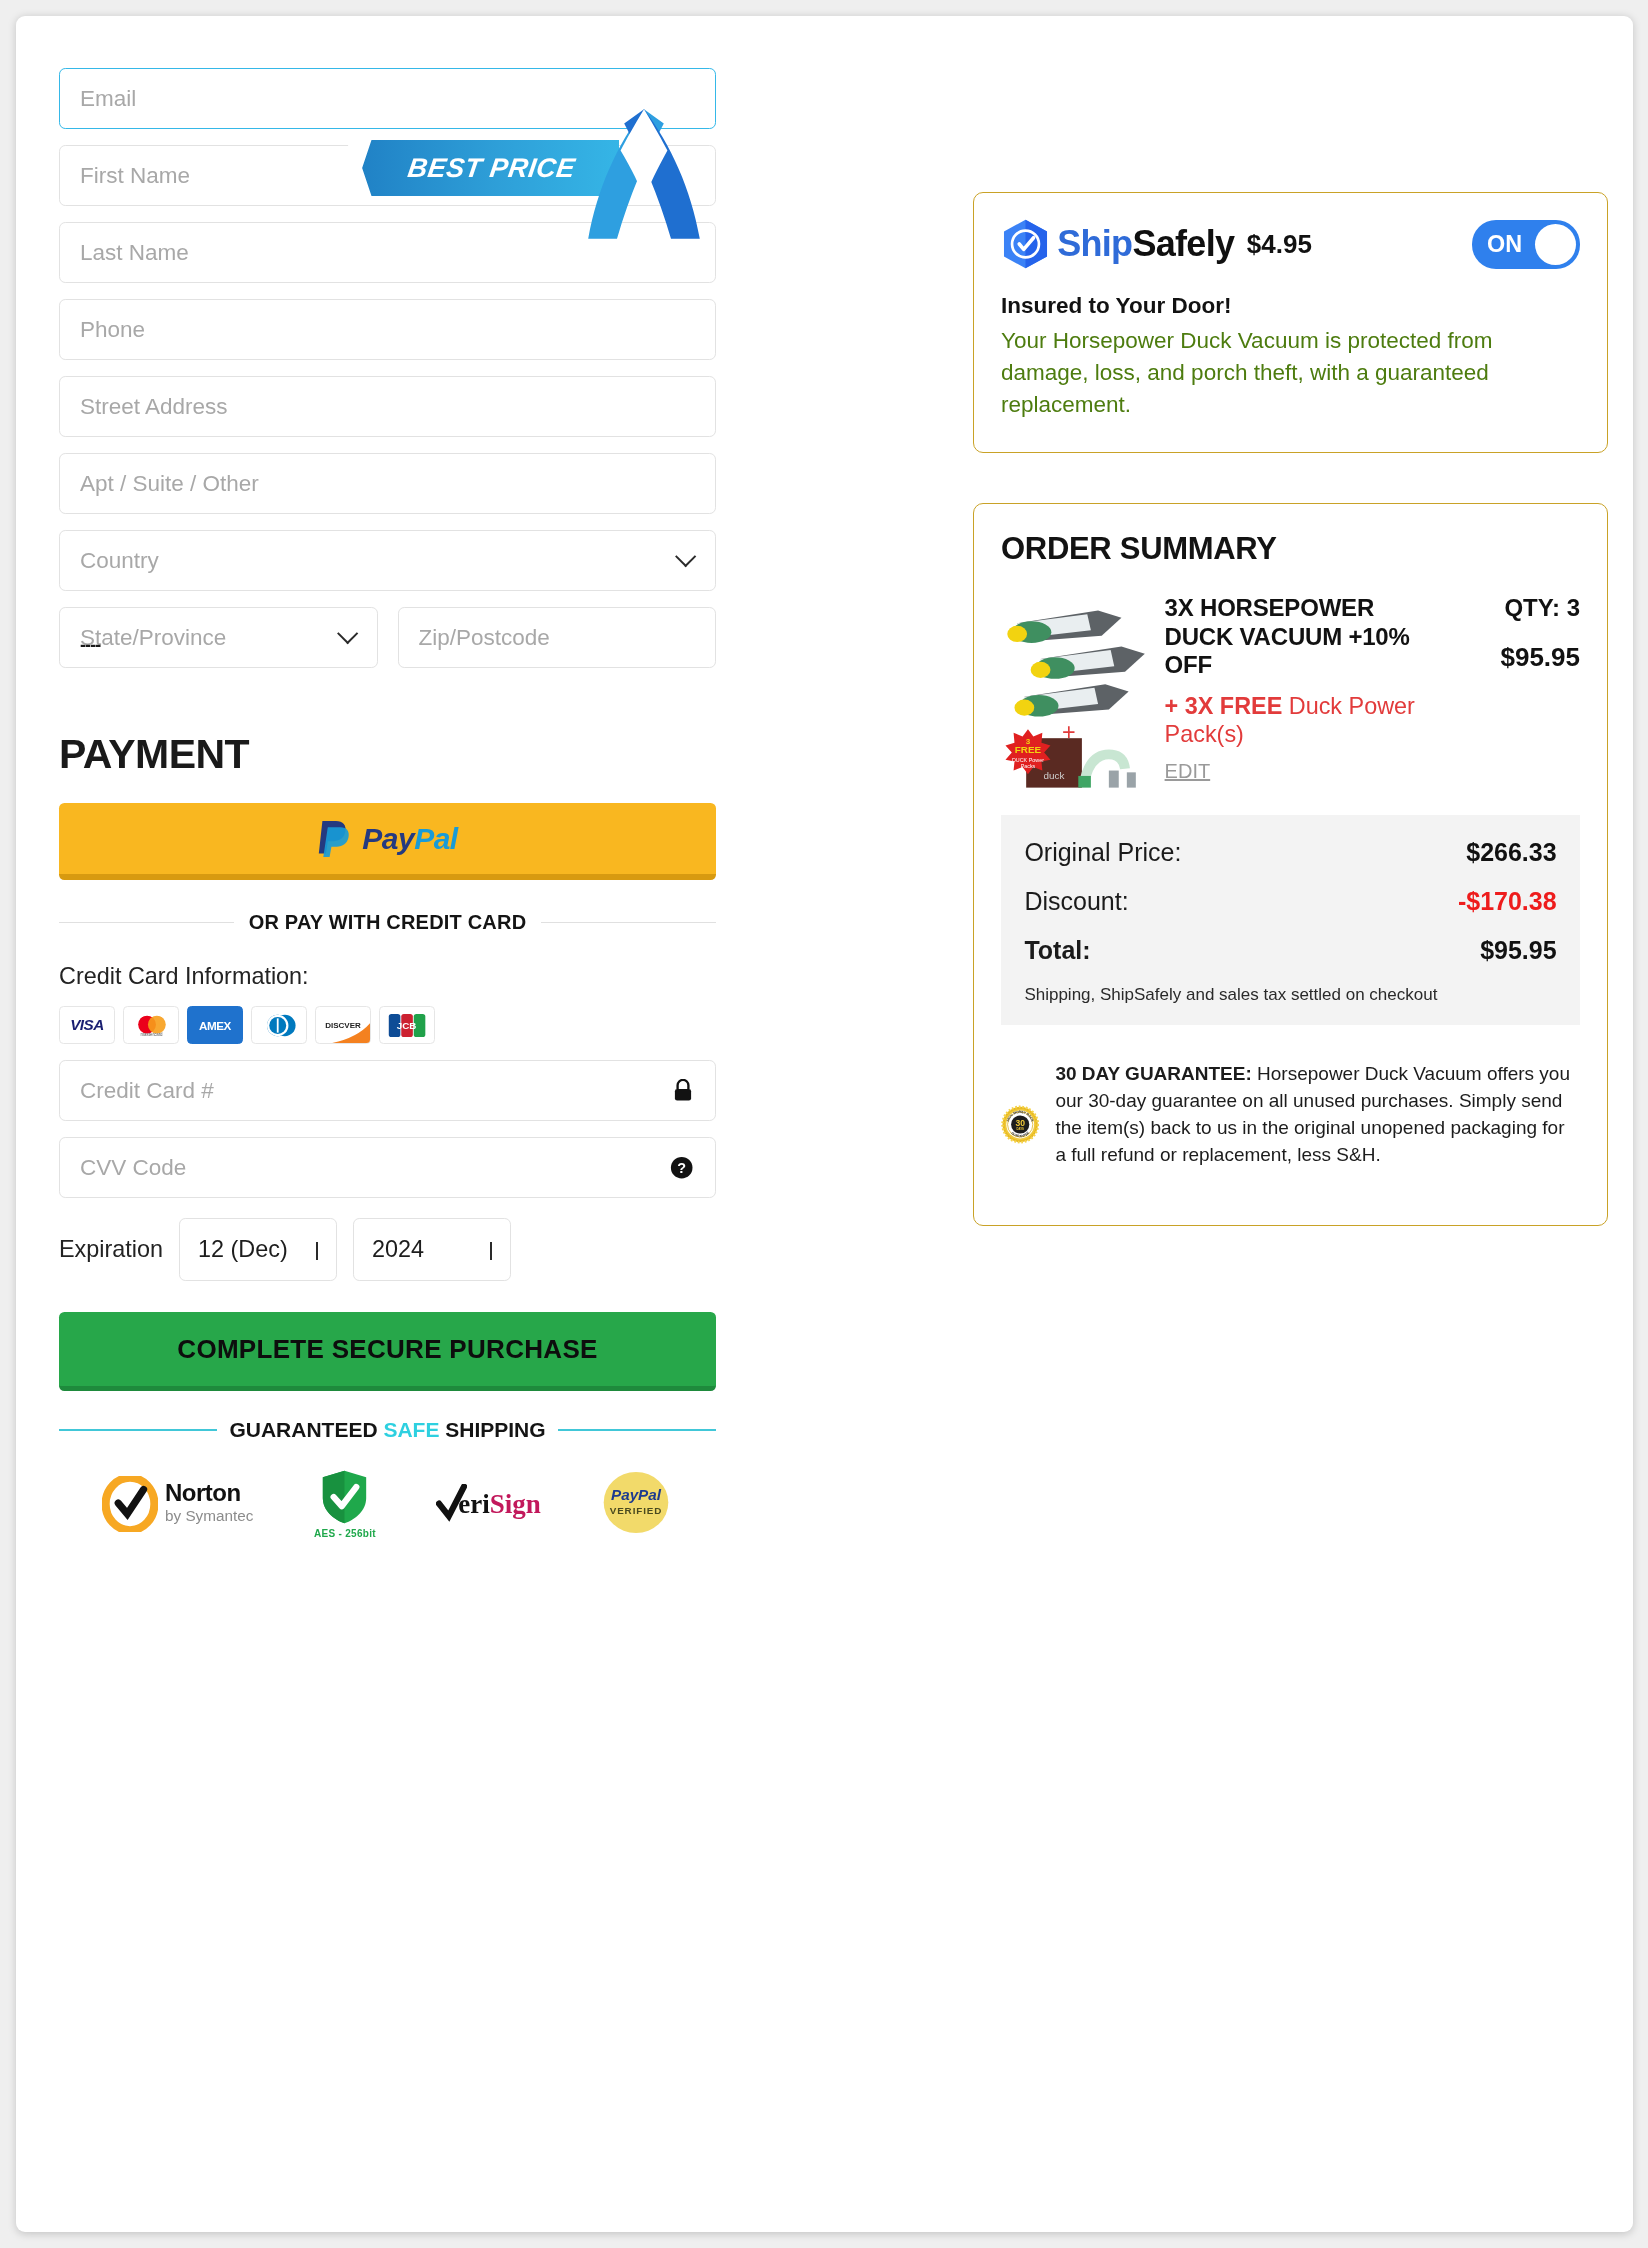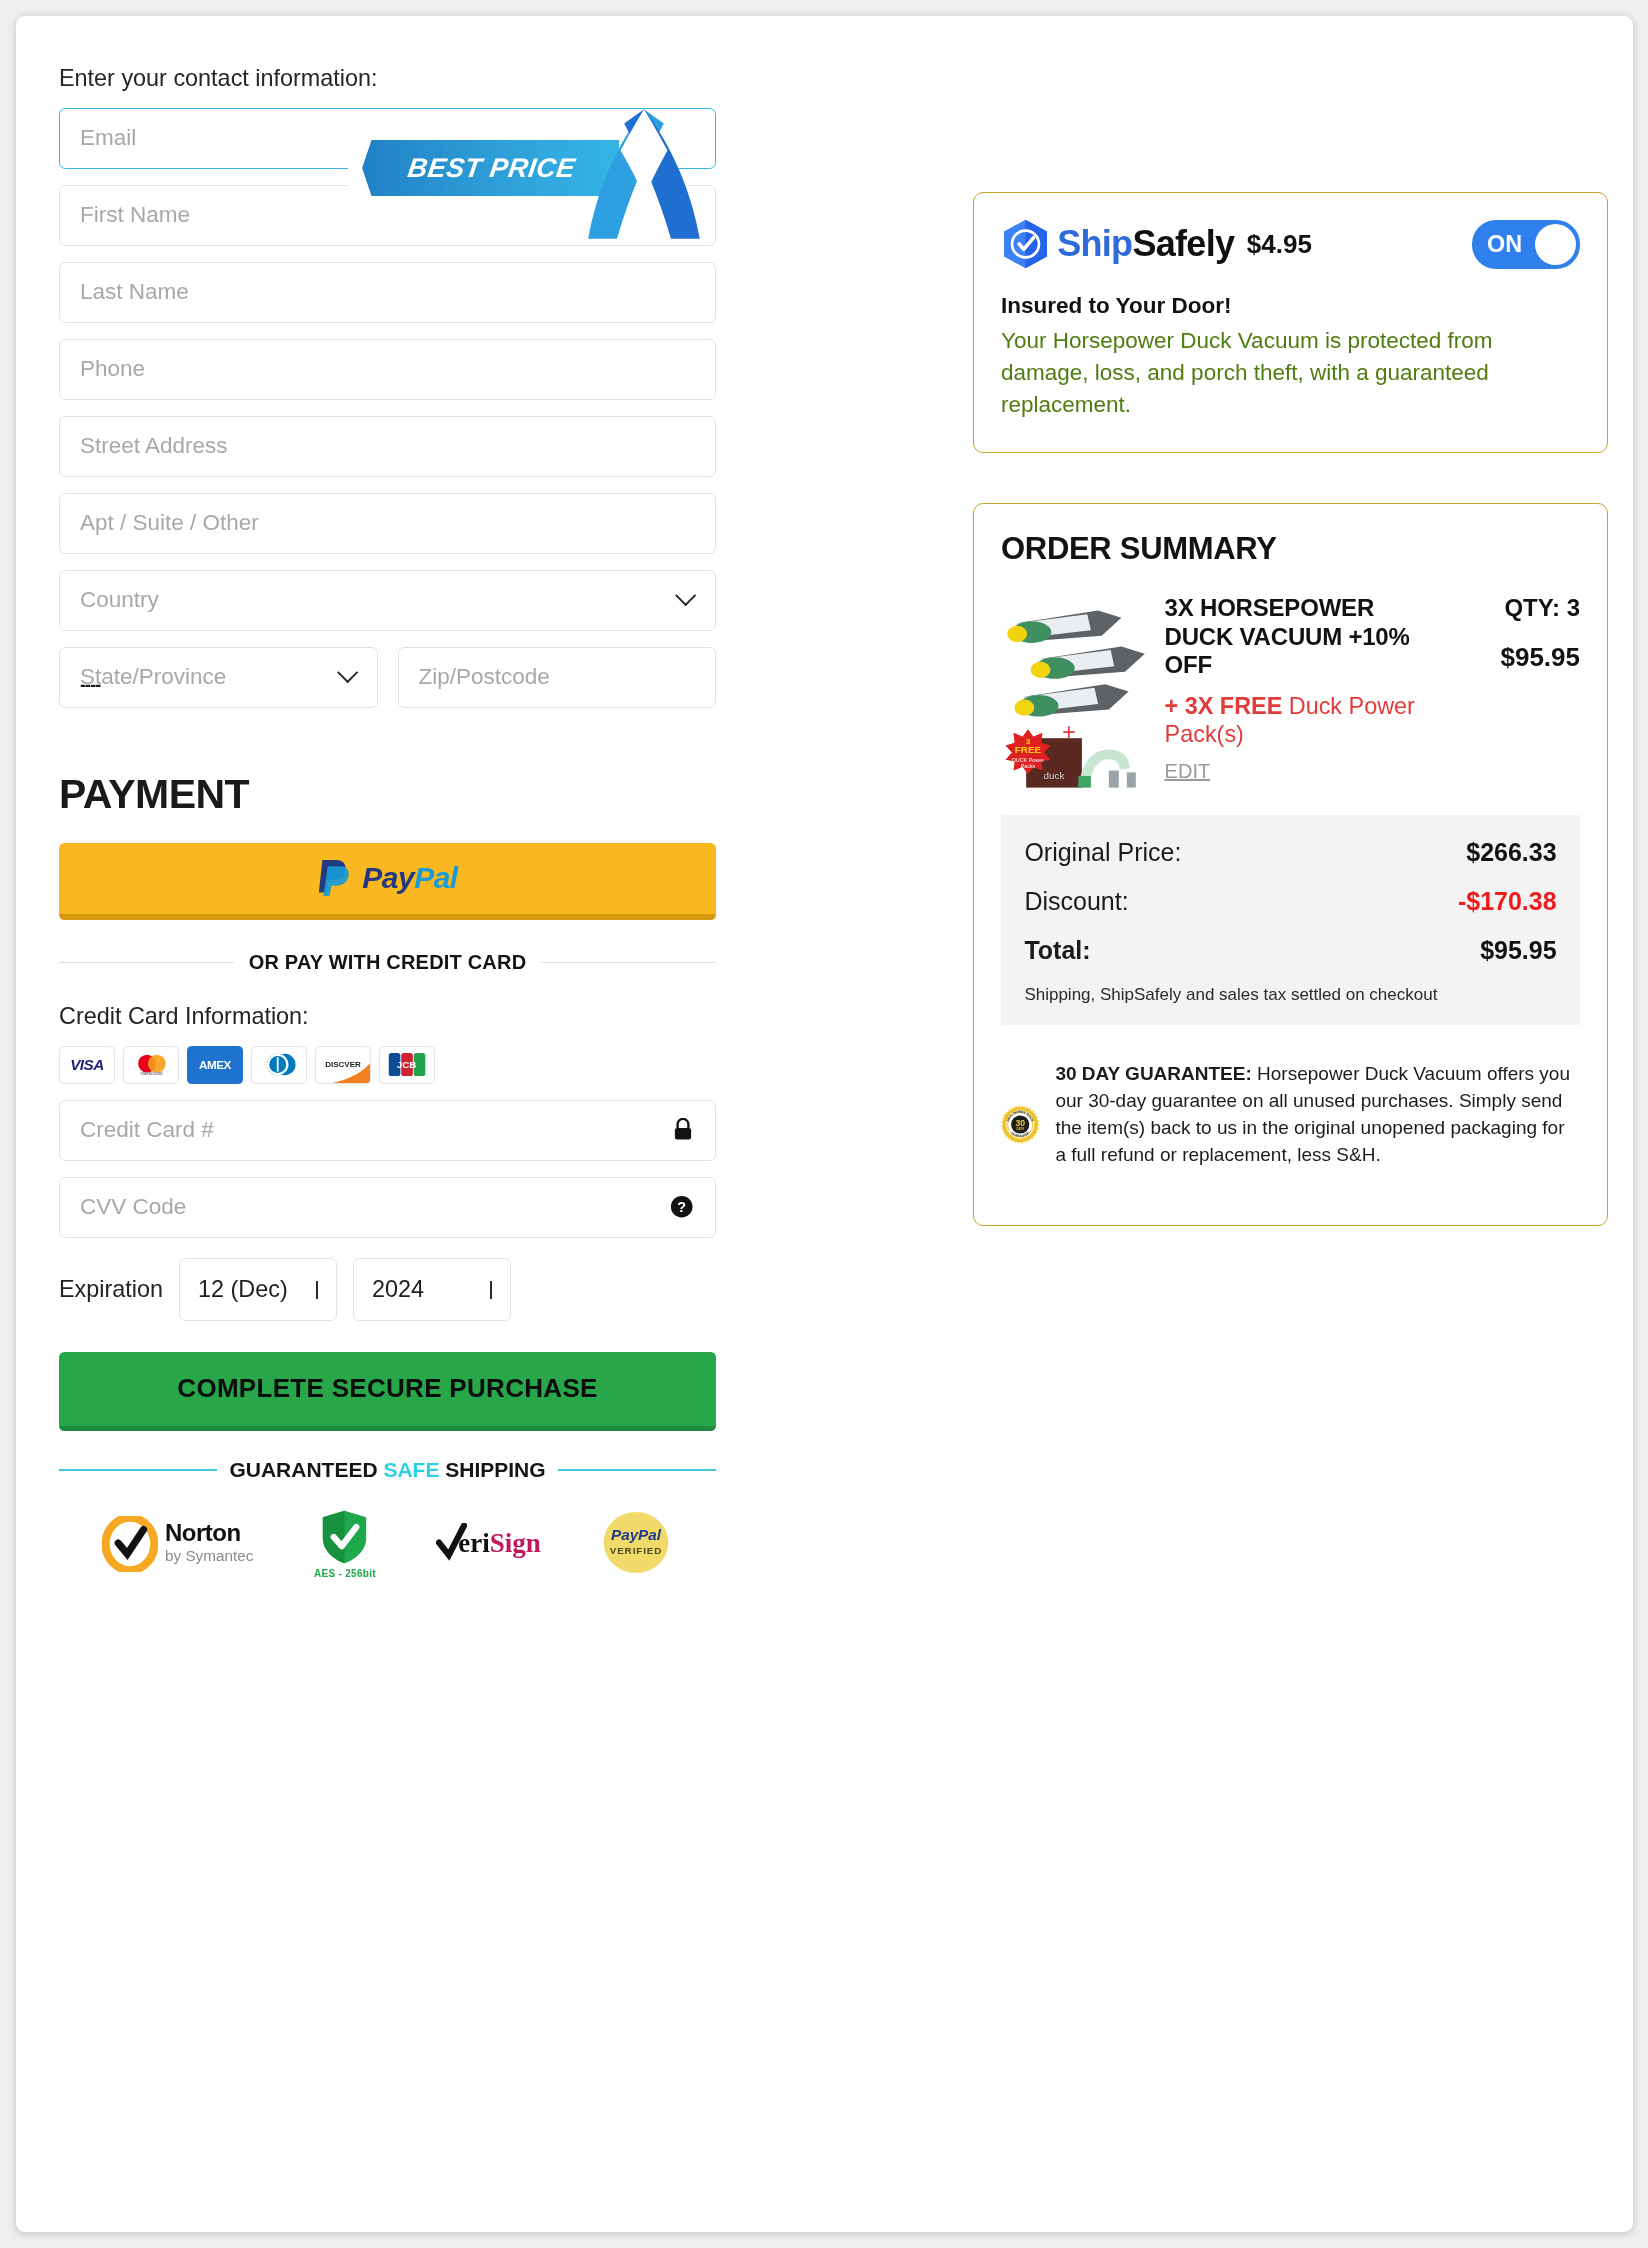--- a/index.html
+++ b/index.html
@@ -167,21 +167,20 @@
   .guar-txt { font-size: 19px; color: #1c1c1c; line-height: 1.42; padding-top: 5.4px; }
   .guar-txt b { font-weight: 700; }
 </style>
 </head>
 <body>
 
 <div class="page">
 
   <div class="col-left">
 
-    <div class="subhead">Enter your contact information:</div>
 
     <div class="field focused">
       <span class="ph">Email</span>
     </div>
     <div class="field">
       <span class="ph">First Name</span>
     </div>
     <div class="field">
       <span class="ph">Last Name</span>
     </div>

